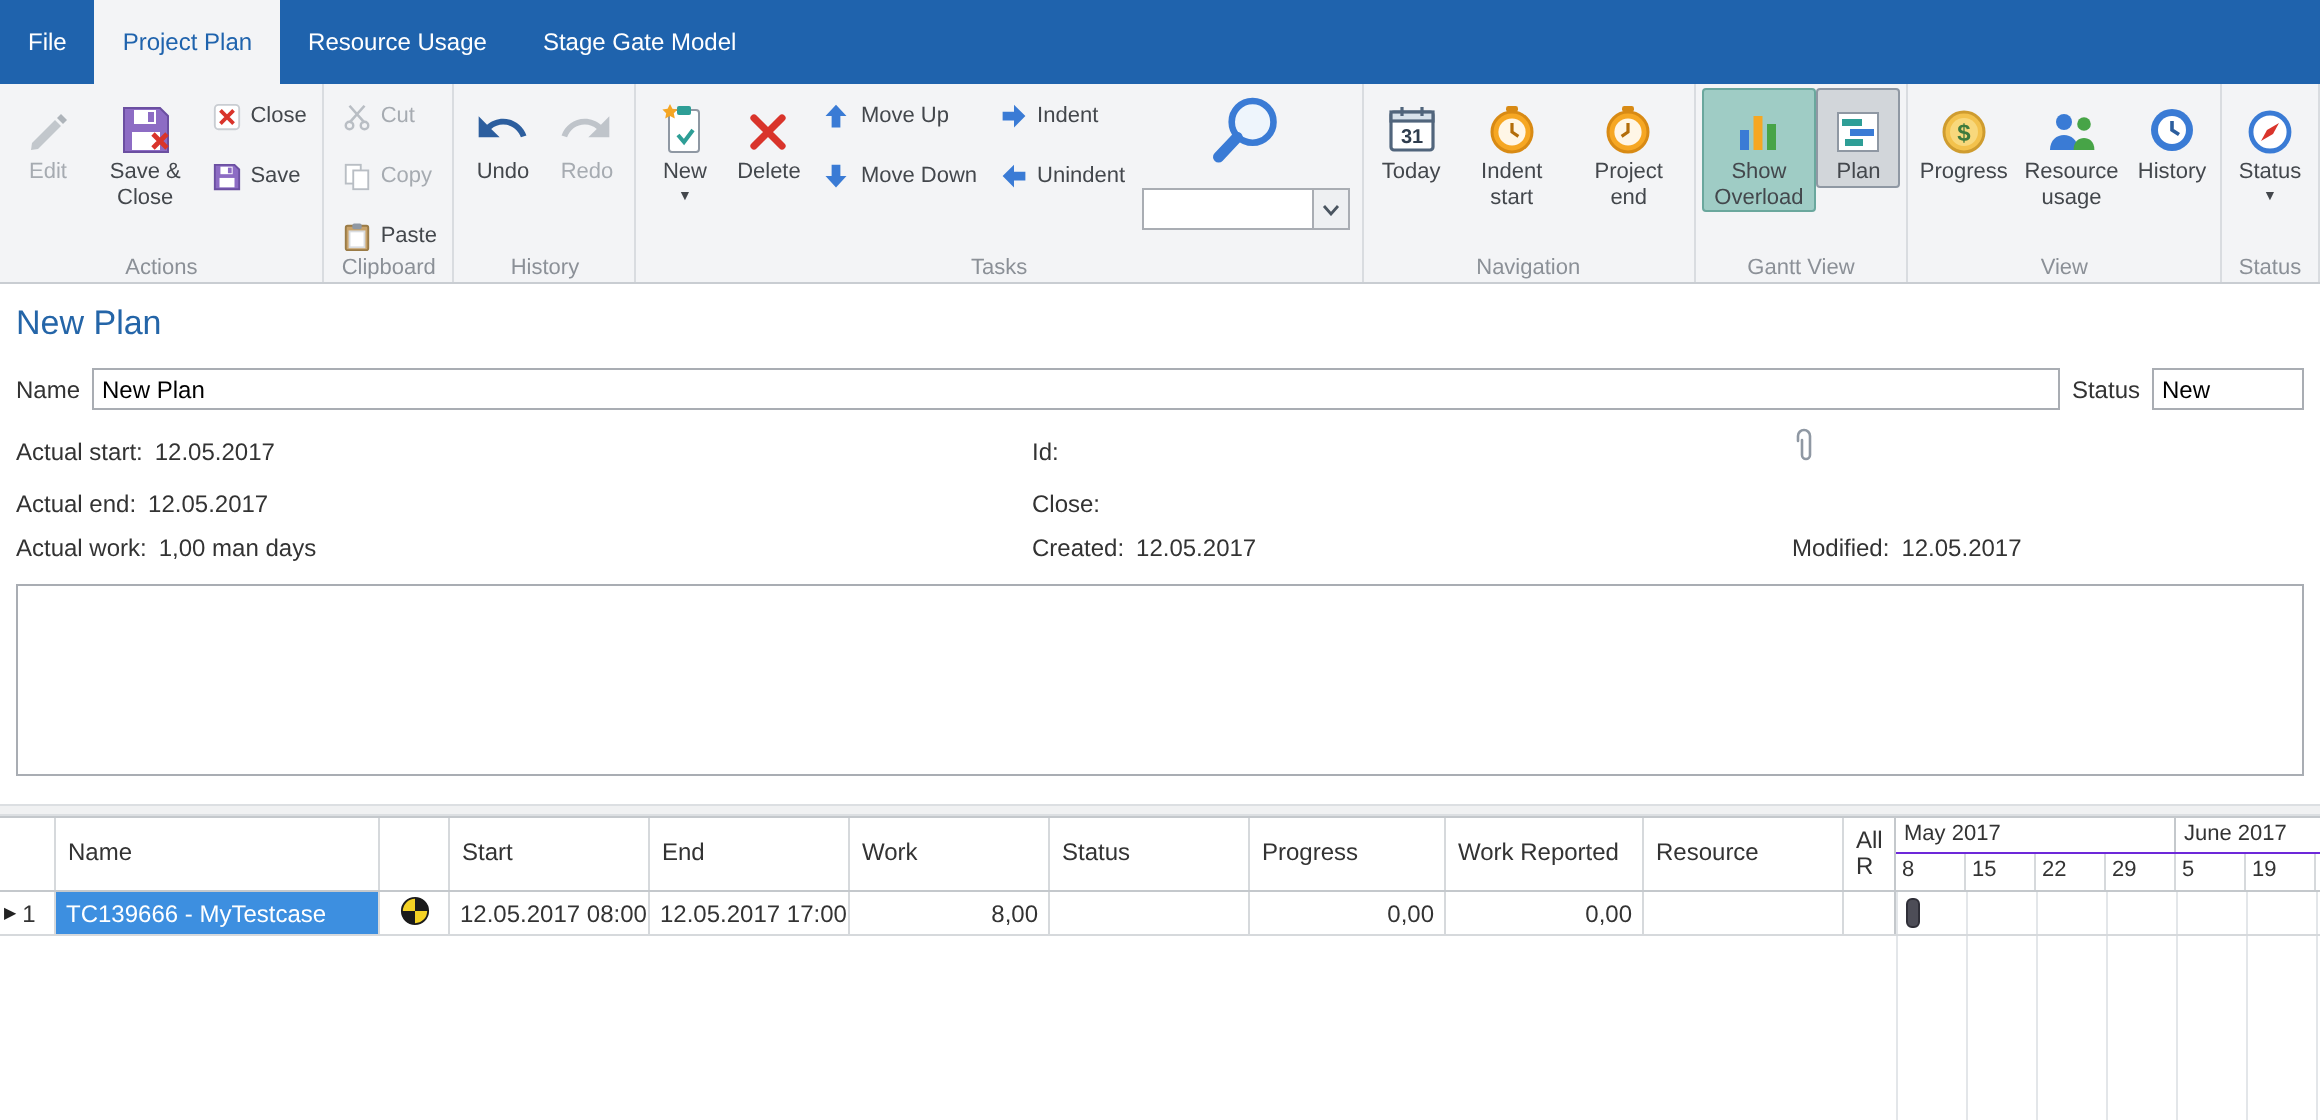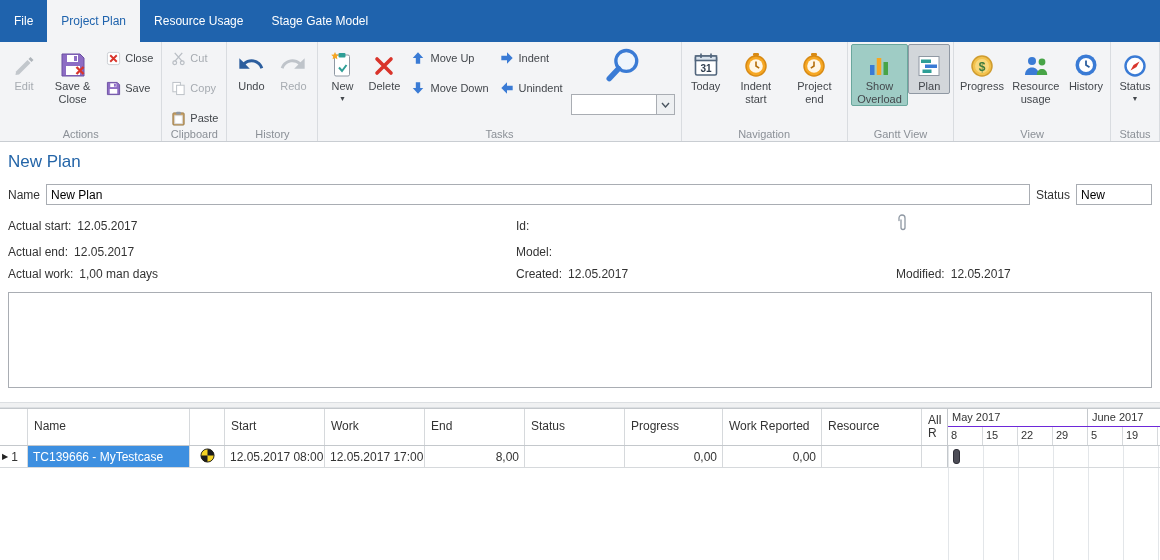--- a/index.html
+++ b/index.html
@@ -403,21 +403,21 @@
         <span><svg width="12" height="20" viewBox="0 0 12 20">
               <path d="M3 6.5 V4 a3 3 0 0 1 6 0 v9.5 a2 2 0 0 1-4 0 V6" fill="none" stroke="#8f98a3" stroke-width="1.3" stroke-linecap="round"></path>
             </svg></span>
       </div>
 
       <div class="kv">
         <span>Actual end:</span>
         <span>12.05.2017</span>
       </div>
       <div class="kv">
-        <span>Model:</span>
+        <span>Close:</span>
       </div>
       <div class="kv"></div>
 
       <div class="kv">
         <span>Actual work:</span>
         <span>1,00 man days</span>
       </div>
       <div class="kv">
         <span>Created:</span>
         <span>12.05.2017</span>
@@ -432,22 +432,22 @@
   </div>
 
   <div class="splitbar"></div>
 
   <div class="grid">
     <div class="ghead">
       <div class="hcell c-ind"></div>
       <div class="hcell c-name">Name</div>
       <div class="hcell c-icon"></div>
       <div class="hcell c-start">Start</div>
+      <div class="hcell c-end">End</div>
       <div class="hcell c-work">Work</div>
-      <div class="hcell c-end">End</div>
       <div class="hcell c-status">Status</div>
       <div class="hcell c-prog">Progress</div>
       <div class="hcell c-wrep">Work Reported</div>
       <div class="hcell c-res">Resource</div>
       <div class="hcell c-allr">All R</div>
       <div class="gh">
         <div class="gh-months">
           <div class="gh-month m-may">May 2017</div>
           <div class="gh-month m-june">June 2017</div>
         </div>

